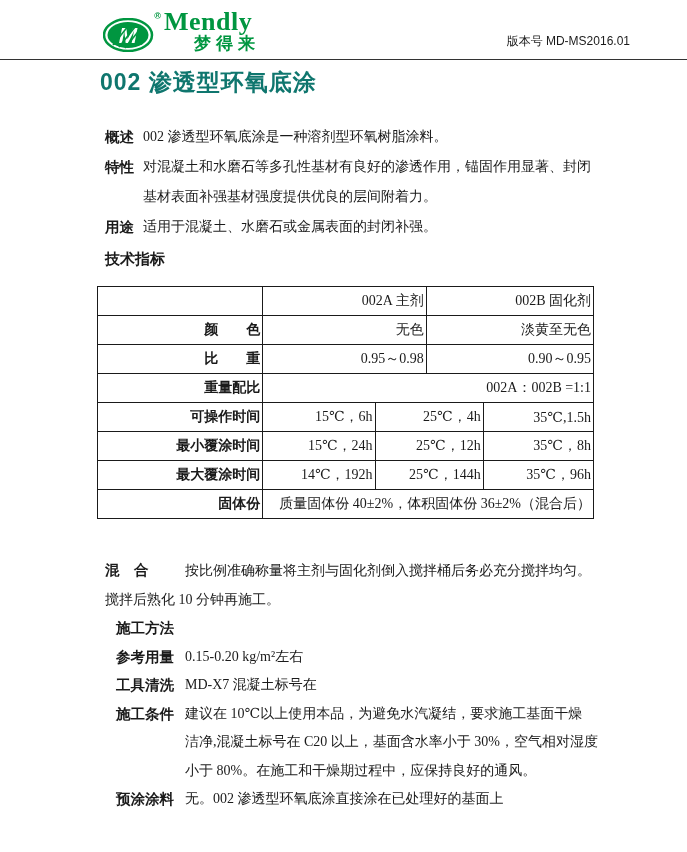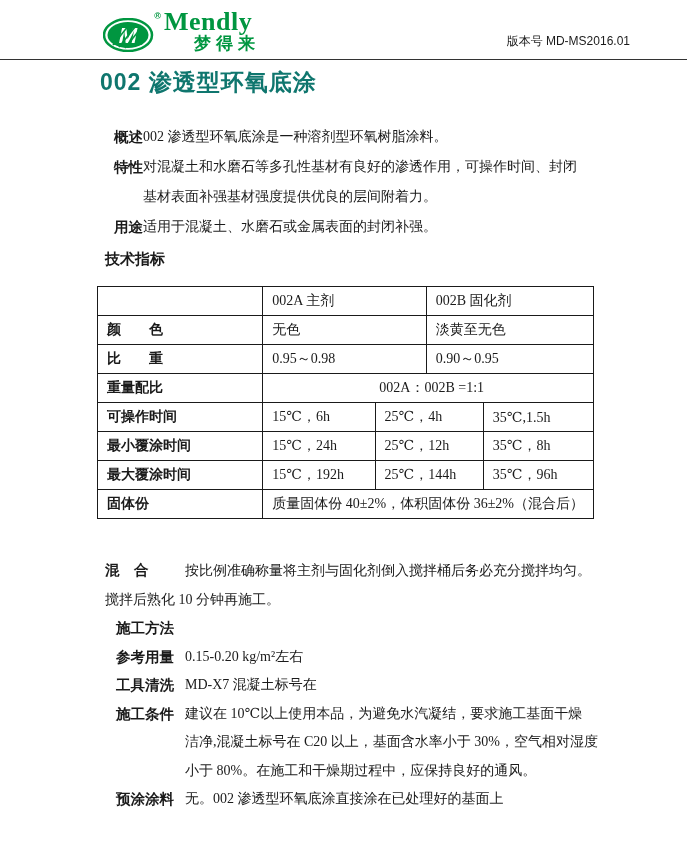--- a/index.html
+++ b/index.html
@@ -44,38 +44,38 @@
     margin: 7px 0 0 -5px;
     font-family: "Liberation Sans", sans-serif;
     font-weight: bold; font-size: 23px; line-height: 30px;
     letter-spacing: 1px; color: #0f766e;
   }
   .intro { margin-top: 25px; font-size: 14px; line-height: 30px; }
   .irow { display: flex; }
   .ilabel {
     flex: 0 0 38px;
     font-family: "Liberation Sans", sans-serif;
-    font-weight: bold; font-size: 14.5px; text-align: right;
+    font-weight: bold; font-size: 14.5px;
   }
   .ival { flex: 1; }
   .sec-heading {
     margin-top: 2px;
     font-family: "Liberation Sans", sans-serif;
     font-weight: bold; font-size: 15px; line-height: 30px;
   }
   
   table.specs {
     border-collapse: collapse; table-layout: fixed;
     width: 497px; margin: 12px 0 0 -8px;
     font-size: 14px;
   }
   table.specs td {
     border: 1px solid #1a1a1a;
     height: 29px; padding: 0 2px 0 9px;
-    vertical-align: middle; white-space: nowrap; overflow: hidden;
+    vertical-align: middle; white-space: nowrap; overflow: hidden; text-align: right;
   }
   td.lab { font-family: "Liberation Sans", sans-serif; font-weight: bold; font-size: 14px; }
   td.ctr { text-align: center; padding: 0; }
   
   .construction { margin-top: 37px; font-size: 14px; line-height: 28.5px; }
   .crow { display: flex; }
   .clabel {
     flex: 0 0 80px;
     font-family: "Liberation Sans", sans-serif;
     font-weight: bold; font-size: 14.5px; text-align: center;
@@ -118,21 +118,21 @@
     <h1 class="doc-title">002 渗透型环氧底涂</h1>
 
     <div class="intro">
       <div class="irow">
         <span class="ilabel">概述</span>
         <span class="ival">002 渗透型环氧底涂是一种溶剂型环氧树脂涂料。</span>
       </div>
       <div class="irow">
         <span class="ilabel">特性</span>
         <span class="ival">
-          <span style="display:block">对混凝土和水磨石等多孔性基材有良好的渗透作用，可操作时间、封闭</span>
+          <span style="display:block">对混凝土和水磨石等多孔性基材有良好的渗透作用，锚固作用显著、封闭</span>
           <span style="display:block">基材表面补强基材强度提供优良的层间附着力。</span>
         </span>
       </div>
       <div class="irow">
         <span class="ilabel">用途</span>
         <span class="ival">适用于混凝土、水磨石或金属表面的封闭补强。</span>
       </div>
     </div>
 
     <div class="sec-heading">技术指标</div>
@@ -172,21 +172,21 @@
         <td>35℃,1.5h</td>
       </tr>
       <tr>
         <td class="lab">最小覆涂时间</td>
         <td>15℃，24h</td>
         <td colspan="2">25℃，12h</td>
         <td>35℃，8h</td>
       </tr>
       <tr>
         <td class="lab">最大覆涂时间</td>
-        <td>15℃，192h</td>
+        <td>14℃，192h</td>
         <td colspan="2">25℃，144h</td>
         <td>35℃，96h</td>
       </tr>
       <tr>
         <td class="lab">固体份</td>
         <td colspan="4">质量固体份 40±2%，体积固体份 36±2%（混合后）</td>
       </tr>
     </tbody>
       </table>
 

